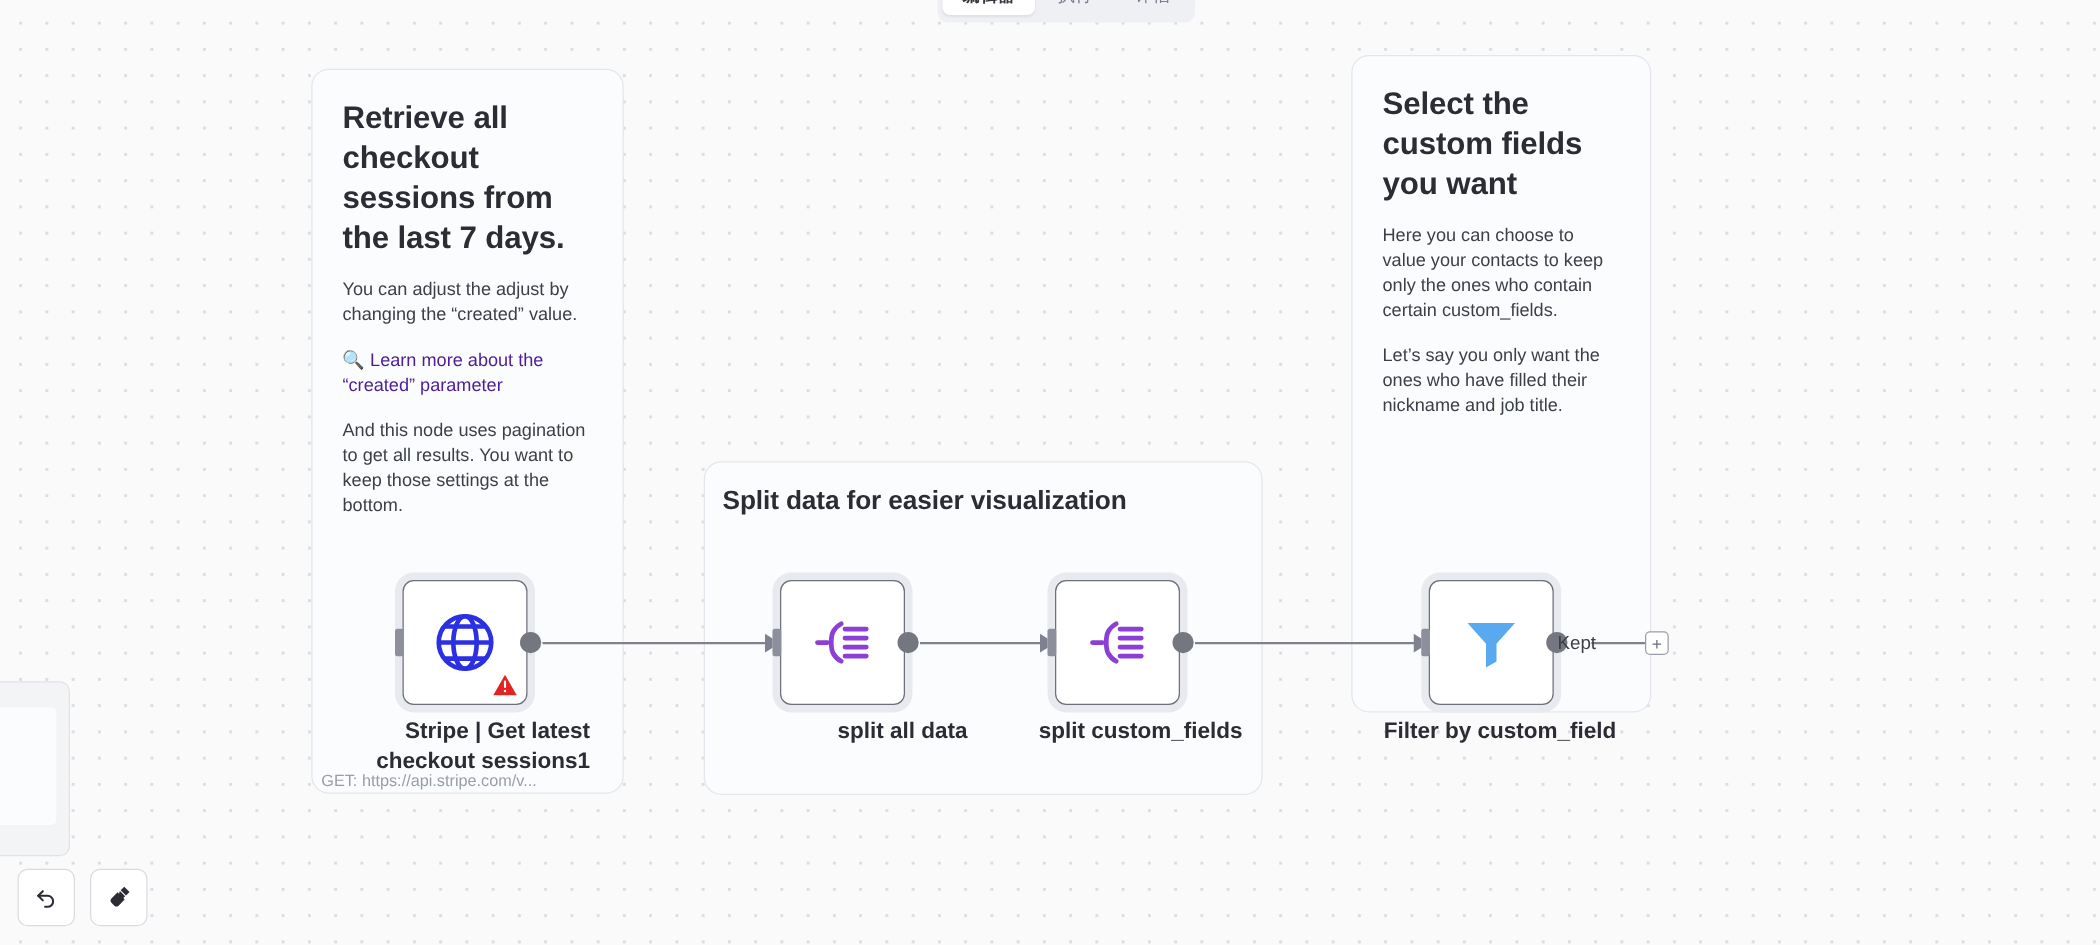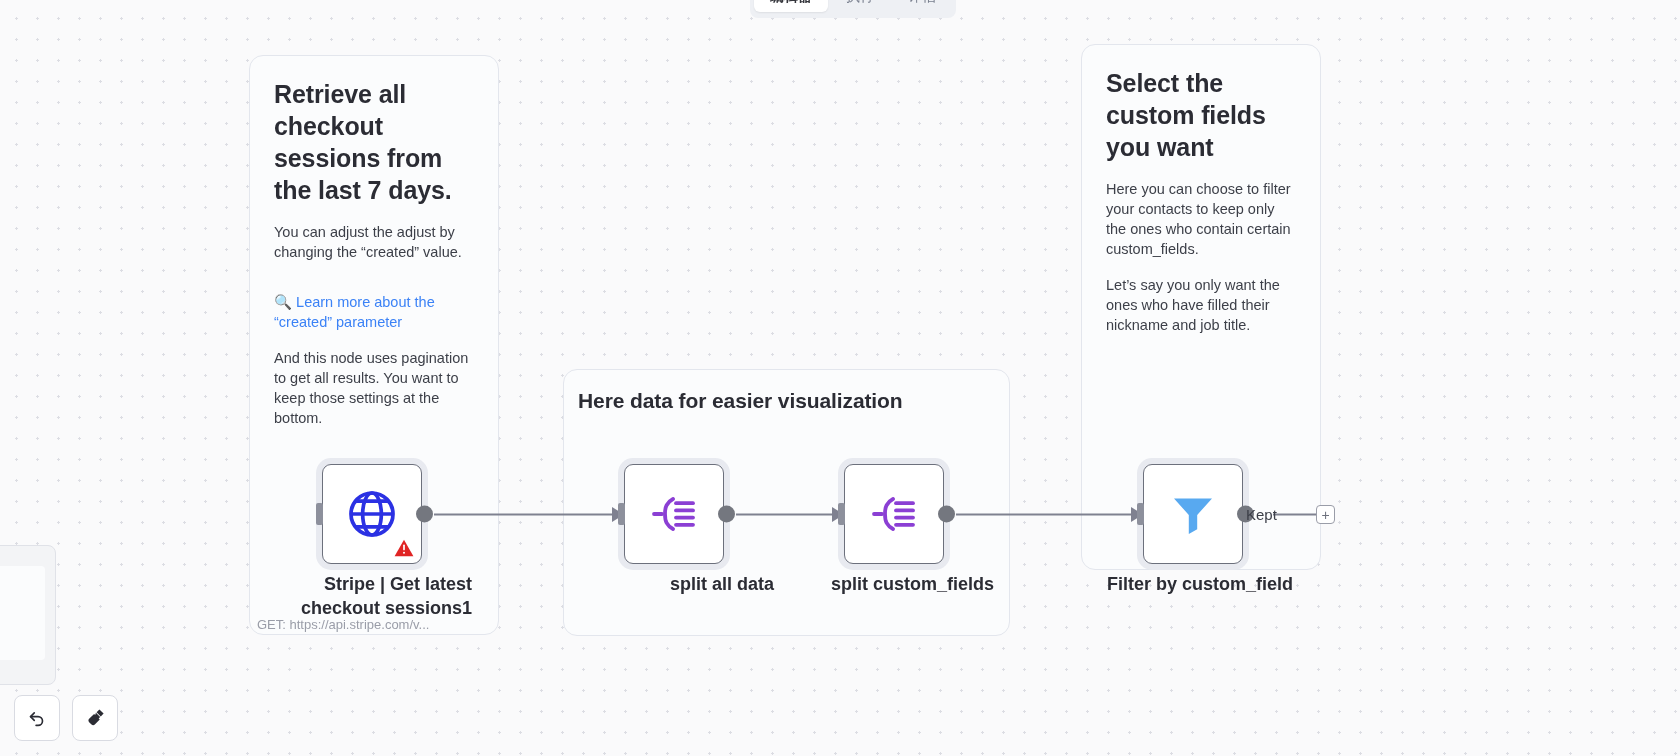--- a/index.html
+++ b/index.html
@@ -104,23 +104,23 @@
   .sticky p {
     font-size: 14.5px;
     color: #3c3f48;
     line-height: 1.37;
     margin-top: 17px;
   }
   .sticky a.note-link {
     display: block;
     font-size: 14.5px;
     line-height: 1.37;
-    color: #3b82f6;
+    color: #4c1d95;
     text-decoration: none;
-    margin-top: 30px;
+    margin-top: 17px;
   }
   .note-link .mag { margin-right: 4px; }
 
   #note-left  { left: 249px; top: 55px;  width: 250px; height: 580px; }
   #note-right { left: 1081px; top: 44px; width: 240px; height: 526px; }
   #note-mid   { left: 563px; top: 369px; width: 447px; height: 267px; }
   #note-mid h2 {
     font-size: 21px;
     font-weight: 700;
     color: #2b2c34;
@@ -250,27 +250,27 @@
   <div class="sticky" id="note-left">
     <div class="sticky-pad">
       <h2>Retrieve all checkout sessions from the last 7 days.</h2>
       <p>You can adjust the adjust by changing the “created” value.</p>
       <a class="note-link" href="#"><span class="mag">🔍</span><span>Learn more about the “created” parameter</span></a>
       <p>And this node uses pagination to get all results. You want to keep those settings at the bottom.</p>
     </div>
   </div>
 
   <div class="sticky" id="note-mid">
-    <h2>Here data for easier visualization</h2>
+    <h2>Split data for easier visualization</h2>
   </div>
 
   <div class="sticky" id="note-right">
     <div class="sticky-pad">
       <h2>Select the custom fields you want</h2>
-      <p>Here you can choose to filter your contacts to keep only the ones who contain certain custom_fields.</p>
+      <p>Here you can choose to value your contacts to keep only the ones who contain certain custom_fields.</p>
       <p>Let’s say you only want the ones who have filled their nickname and job title.</p>
     </div>
   </div>
 
   <svg class="conn-svg">
 
     <line class="conn-line" x1="434" y1="514.5" x2="618" y2="514.5"></line>
     <polygon class="conn-arrow" points="612,507 624,514.5 612,522"></polygon>
 
     <line class="conn-line" x1="736" y1="514.5" x2="838" y2="514.5"></line>

